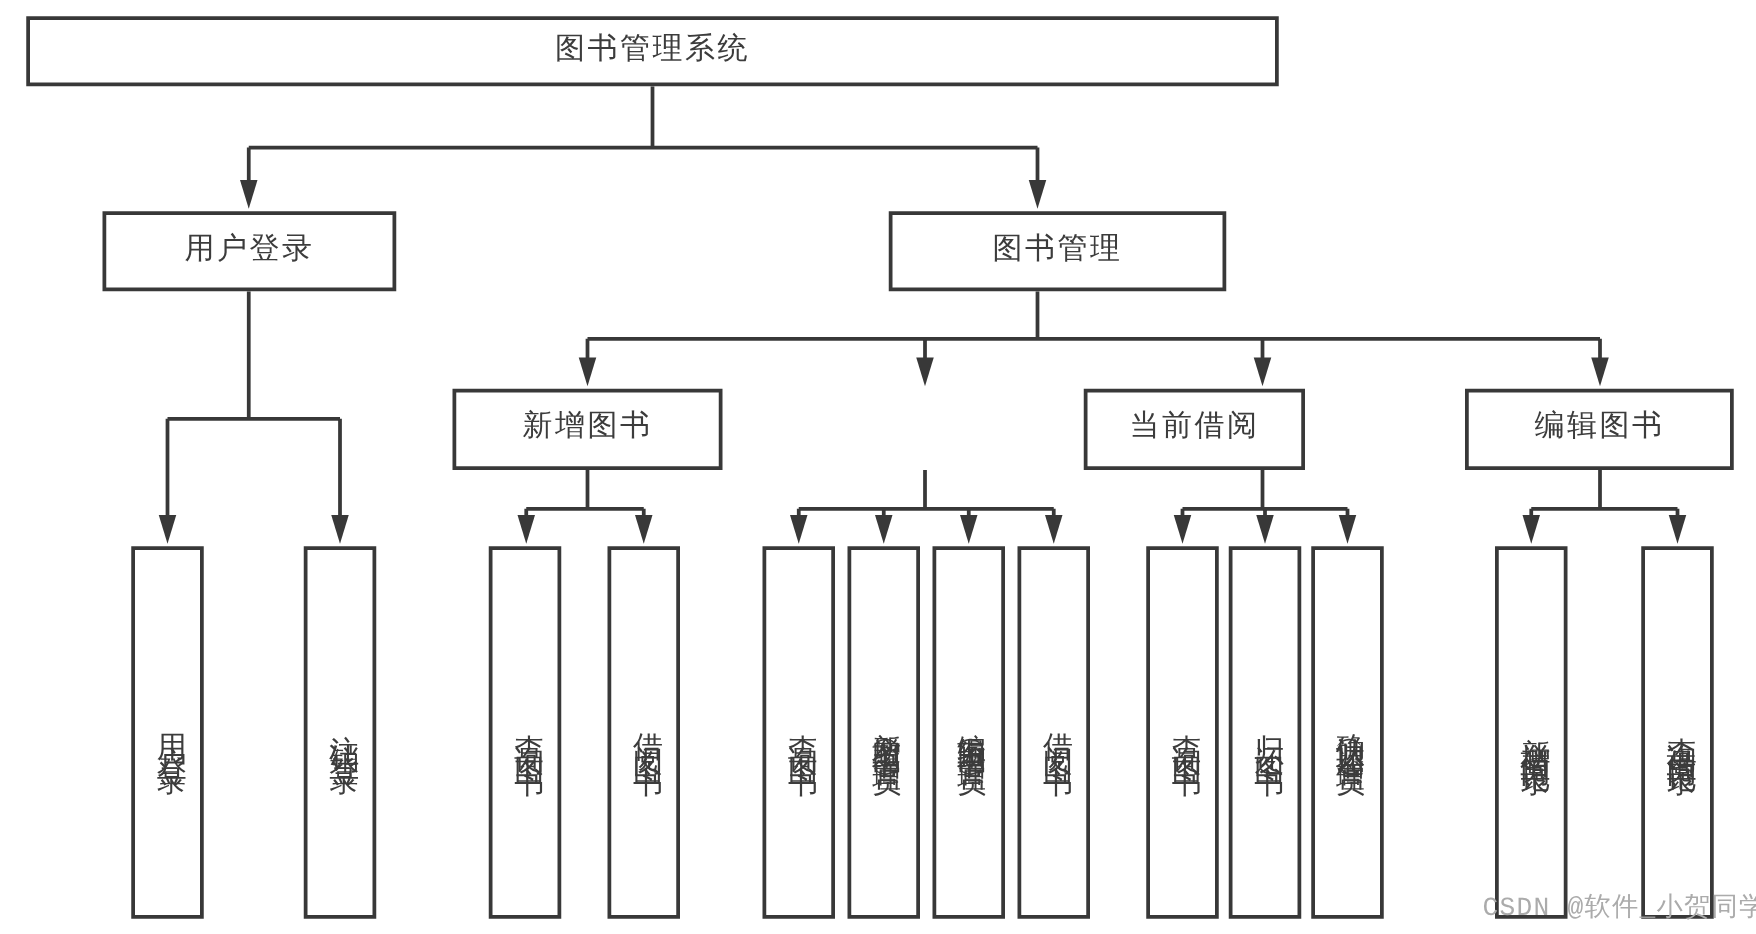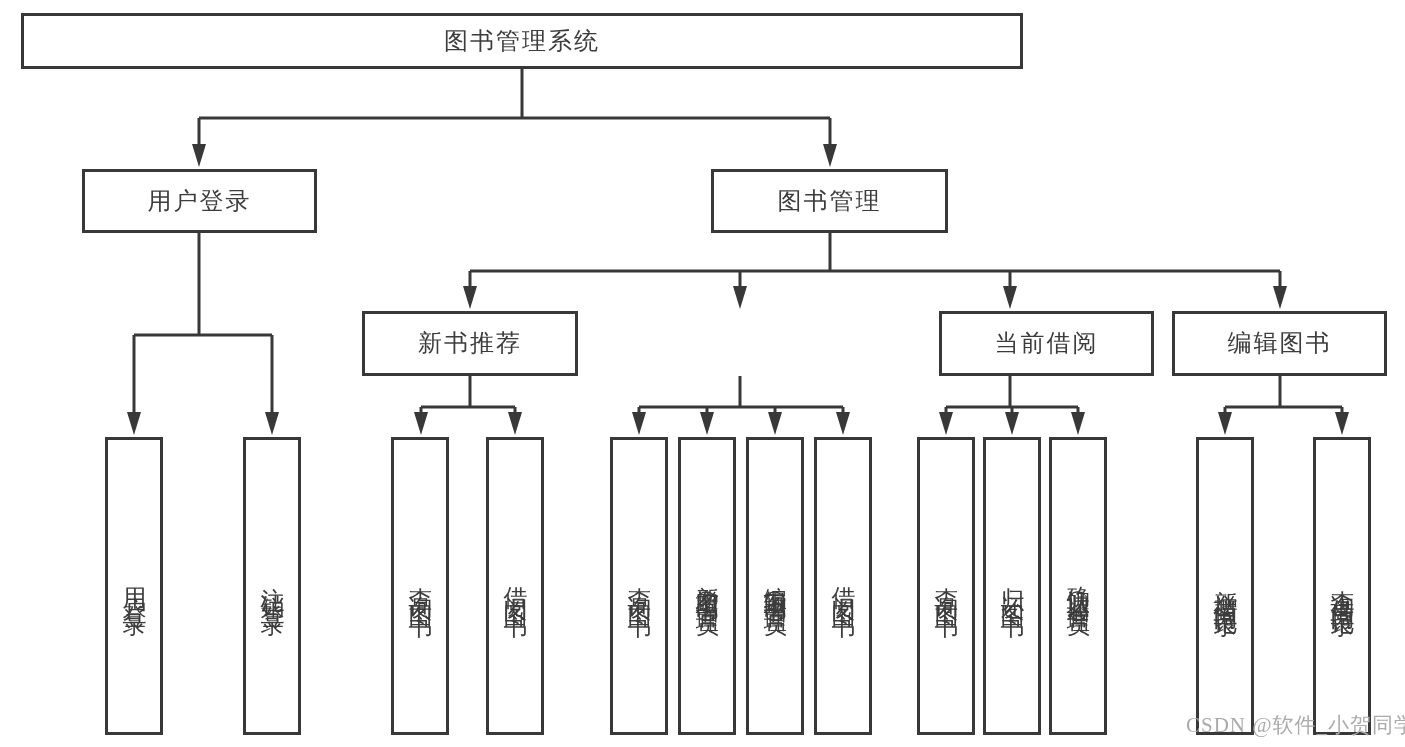--- a/index.html
+++ b/index.html
@@ -1,20 +1,20 @@
 <!DOCTYPE html>
 <html><head>
 <meta charset="utf-8">
 <style>
   html,body{margin:0;padding:0;background:#ffffff;}
   .canvas{
     position:relative;
     width:1405px;height:747px;
     background:#ffffff;
-    font-family:Liberation Serif, serif;
+    font-family:Liberation Mono, monospace;
     overflow:hidden;
   }
   .wires{position:absolute;left:0;top:0;width:1405px;height:747px;z-index:1;}
   .node{
     position:absolute;
     box-sizing:border-box;
     border:3px solid #383838;
     background:#ffffff;
     display:flex;align-items:center;justify-content:center;
     color:#3c3c3c;
@@ -79,28 +79,28 @@
     </g>
   </svg>
 
   <div class="node" style="left:21px;top:13px;width:1002px;height:56px">
     <span>图书管理系统</span>
   </div>
 
   <div class="node" style="left:82px;top:169px;width:235px;height:64px">
     <span>用户登录</span>
   </div>
-  <div class="node" style="left:711px;top:169px;width:237px;height:64px">
+  <div class="node" style="left:711px;top:169px;width:270px;height:64px">
     <span>图书管理</span>
   </div>
 
   <div class="node" style="left:362px;top:311px;width:216px;height:65px">
-    <span>新书推荐</span>
+    <span>新增图书</span>
   </div>
-  <div class="node" style="left:939px;top:311px;width:215px;height:65px">
+  <div class="node" style="left:867px;top:311px;width:177px;height:65px">
     <span>当前借阅</span>
   </div>
   <div class="node" style="left:1172px;top:311px;width:215px;height:65px">
     <span>编辑图书</span>
   </div>
 
   <div class="node leaf ls-a" style="left:105px">
     <span>用户登录</span>
   </div>
   <div class="node leaf ls-a" style="left:243px">

